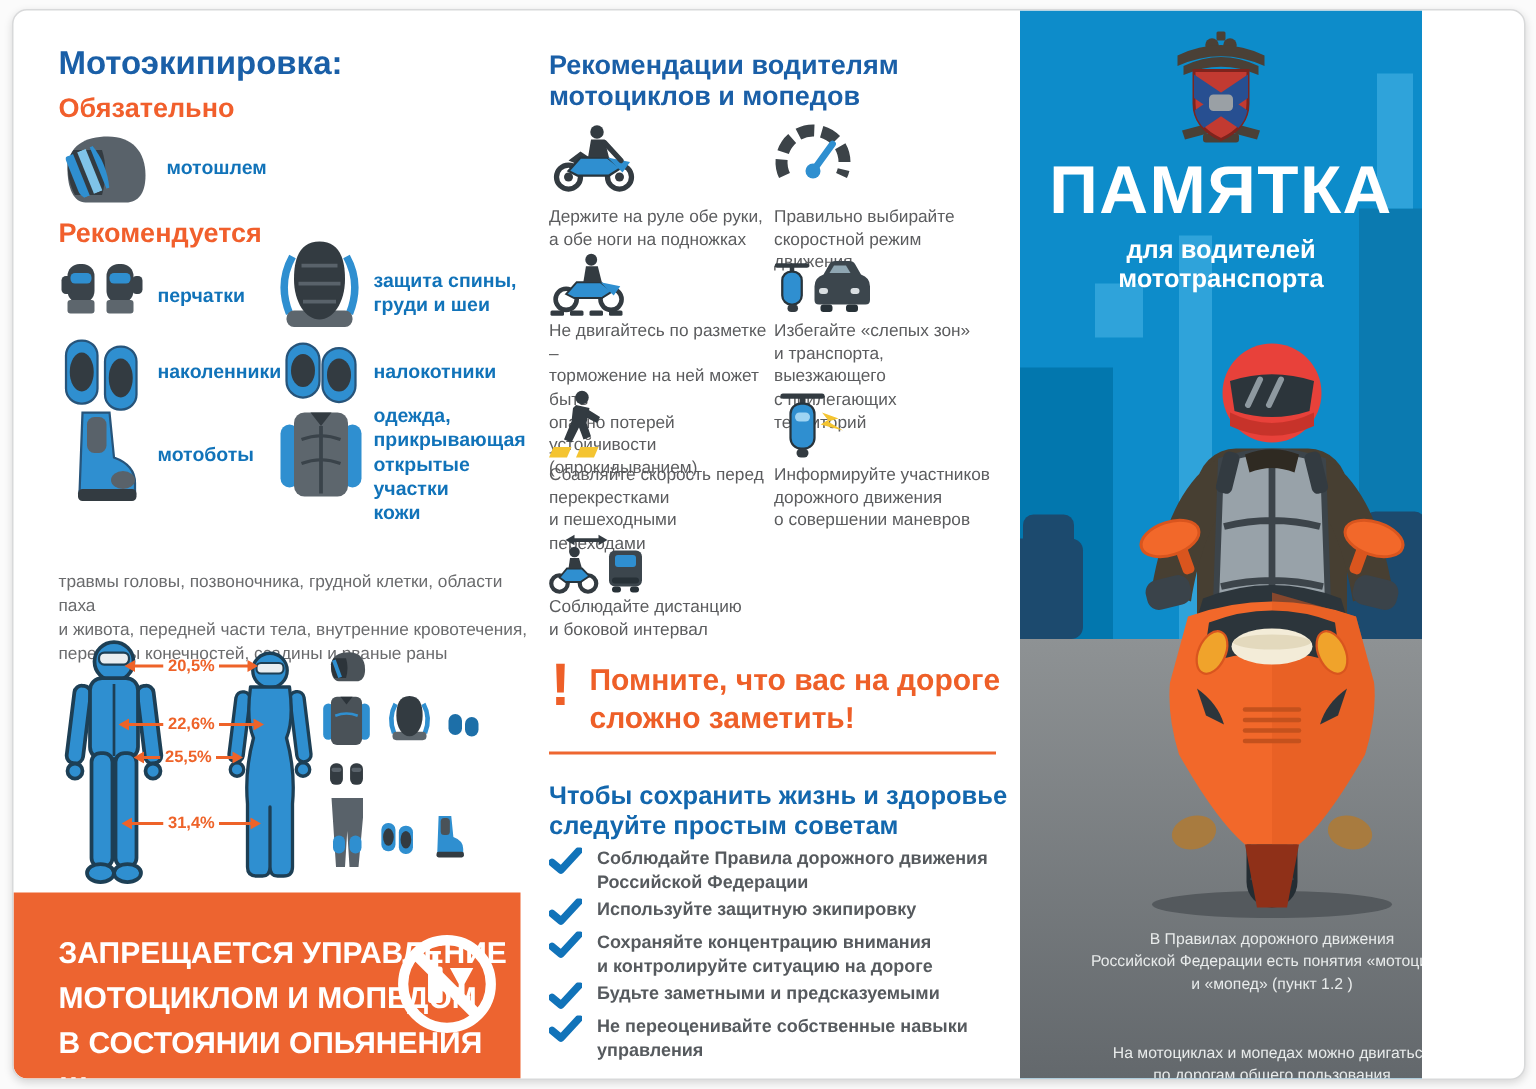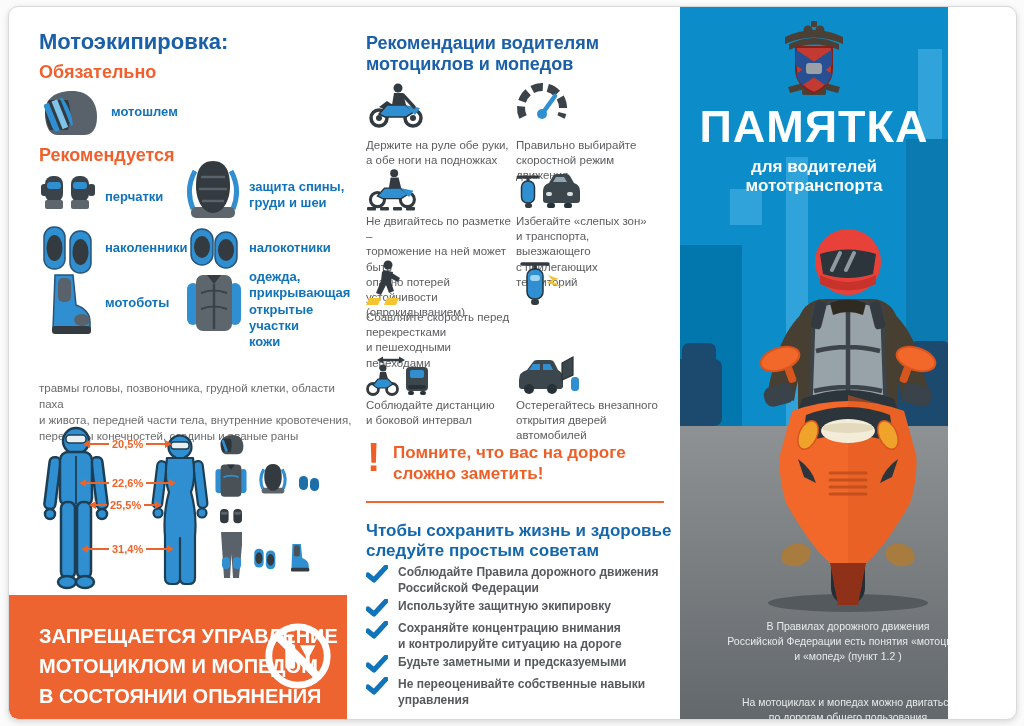--- a/index.html
+++ b/index.html
@@ -17,21 +17,21 @@
   .stat{display:flex;align-items:center;gap:3px;text-align:right;}
   .stat span{font-size:11px;font-weight:700;color:#ee6329;white-space:nowrap;}
   .ban-box{background:#ed6430;border-radius:0 0 0 9px;}
   .ban-text{font-size:20px;font-weight:700;color:#fff;line-height:1.5;}
   
   .mid-head{font-size:18px;font-weight:700;color:#1a5fa7;line-height:1.18;}
   .tip{width:146px;}
   .tip .cap{font-size:11.5px;color:#5b5c5e;line-height:1.32;margin-top:5px;}
   .iconwrap{display:block;}
   .bang{font-size:40px;font-weight:700;color:#ee5f28;line-height:.9;}
-  .notice-text{font-size:17px;font-weight:700;color:#ee5f28;line-height:1.25;}
+  .notice-text{font-size:20px;font-weight:700;color:#ee5f28;line-height:1.25;}
   .divider{border-top:2px solid #ee6630;}
   .adv-head{font-size:17px;font-weight:700;color:#1367ad;line-height:1.2;}
   .chk{display:flex;gap:10px;align-items:flex-start;width:300px;}
   .chk .txt{font-size:12px;font-weight:700;color:#565a5e;line-height:1.3;}
   
   .rp{background:#0d8cca;}
   .rp-title{width:100%;text-align:center;font-size:45px;font-weight:700;color:#fff;letter-spacing:1px;}
   .rp-sub{width:100%;text-align:center;font-size:17px;font-weight:700;color:#fff;line-height:1.14;}
   .rp-note{text-align:center;font-size:10.5px;color:#e8ebeb;line-height:1.45;}
 </style>
@@ -361,20 +361,23 @@
       <span class="iconwrap" style="height:50px;">
         <svg width="48" height="52" viewBox="0 0 48 52">
           <line x1="6" y1="9" x2="32" y2="9" stroke="#333b41" stroke-width="3.5" stroke-linecap="round"></line>
           <line x1="19" y1="9" x2="19" y2="17" stroke="#333b41" stroke-width="3.5"></line>
           <rect x="11" y="14" width="16" height="30" rx="7" fill="#2f8fd0" stroke="#27343c" stroke-width="1.5"></rect>
           <rect x="14" y="20" width="10" height="6" rx="3" fill="#9fd4f2"></rect>
           <rect x="15" y="44" width="8" height="6" rx="3" fill="#333b41"></rect>
           <polygon points="32,20 43,24 36,26 46,32 31,28 36,25" fill="#f4c431"></polygon>
         </svg>
       </span>
+      <div class="cap pre">Информируйте участников
+дорожного движения
+о совершении маневров</div>
     </div>
 
     <div class="ab tip" style="left:13px;top:348px;">
       <span class="iconwrap" style="height:38px;">
         <svg width="64" height="42" viewBox="0 0 64 42">
           <line x1="16" y1="5" x2="34" y2="5" stroke="#333b41" stroke-width="2.5"></line>
           <polygon points="17,1.5 11,5 17,8.5" fill="#333b41"></polygon>
               <polygon points="33,1.5 39,5 33,8.5" fill="#333b41"></polygon>
           <circle cx="7" cy="34" r="5.5" fill="none" stroke="#333b41" stroke-width="2.8"></circle>
           <circle cx="26" cy="34" r="5.5" fill="none" stroke="#333b41" stroke-width="2.8"></circle>
@@ -385,35 +388,20 @@
           <rect x="44" y="15" width="14" height="8" rx="2" fill="#2f8fd0"></rect>
           <rect x="42" y="30" width="18" height="4" rx="2" fill="#273137"></rect>
           <rect x="42" y="36" width="6" height="4" rx="2" fill="#273137"></rect>
               <rect x="54" y="36" width="6" height="4" rx="2" fill="#273137"></rect>
         </svg>
       </span>
       <div class="cap pre">Соблюдайте дистанцию
 и боковой интервал</div>
     </div>
 
-    <div class="ab tip" style="left:163px;top:348px;">
-      <span class="iconwrap" style="height:38px;">
-        <svg width="64" height="42" viewBox="0 0 64 42">
-          <path d="M3 25 q0-8 8-10 l6-8 q1-2 4-2 h13 q3 0 4 2 l4 8 q5 2 5 10 v6 q0 3-3 3 h-38 q-3 0-3-3 z" fill="#3c464d"></path>
-          <path d="M13 15 l4-6 h7 v6 z" fill="#2f8fd0"></path>
-              <path d="M27 9 h7 l3 6 h-10 z" fill="#2f8fd0"></path>
-          <circle cx="13" cy="34" r="5" fill="#273137"></circle>
-              <circle cx="36" cy="34" r="5" fill="#273137"></circle>
-          <path d="M46 8 l11 -6 v18 l-11 5 z" fill="#3c464d" stroke="#273137" stroke-width="1.2"></path>
-          <rect x="55" y="22" width="8" height="14" rx="3.5" fill="#2f8fd0"></rect>
-        </svg>
-      </span>
-      <div class="cap pre">Остерегайтесь внезапного
-открытия дверей автомобилей</div>
-    </div>
 
     <div class="ab bang" style="left:14px;top:432px;">!</div>
     <div class="ab notice-text pre" style="left:40px;top:435px;">Помните, что вас на дороге
 сложно заметить!</div>
 
     <div class="ab divider" style="left:13px;top:494px;width:298px;height:0;"></div>
 
     <div class="ab adv-head pre" style="left:13px;top:514px;">Чтобы сохранить жизнь и здоровье
 следуйте простым советам</div>
 

